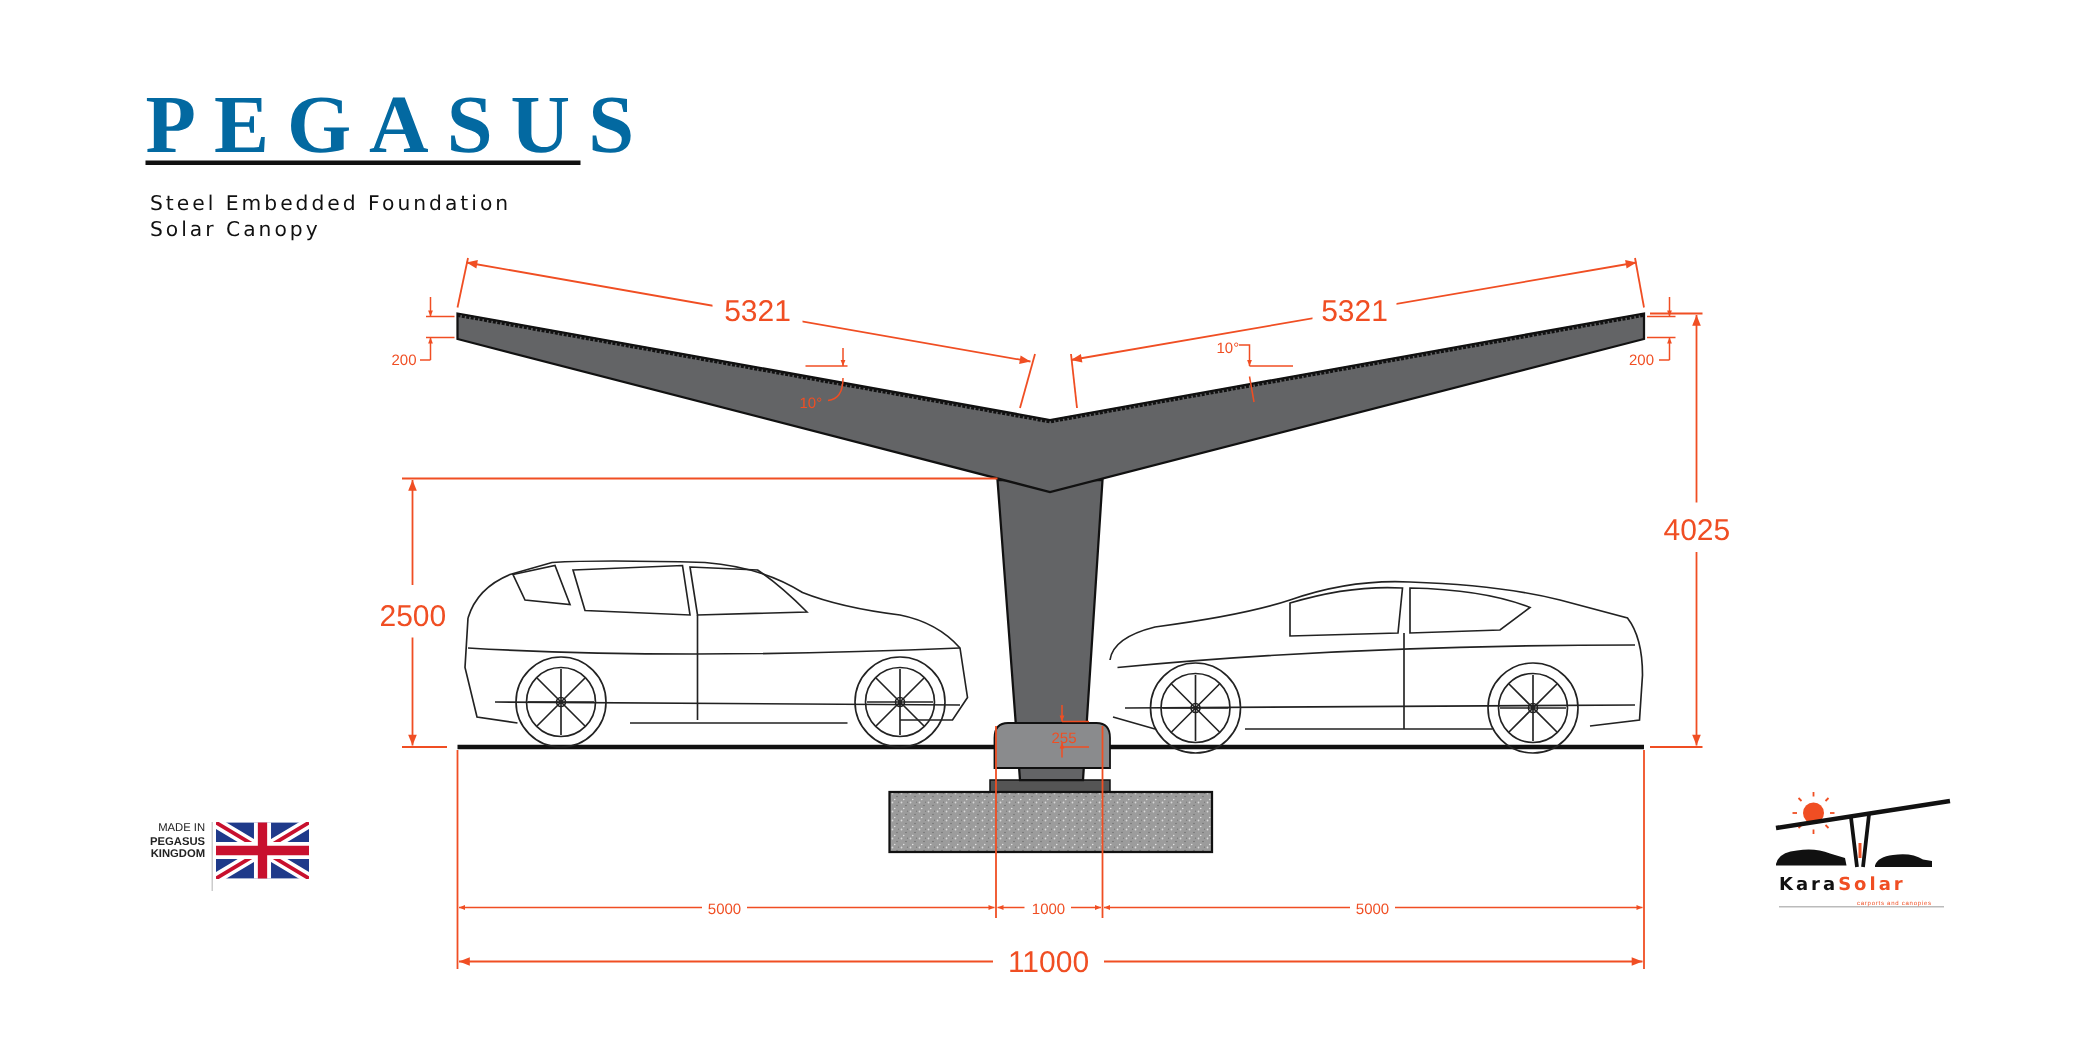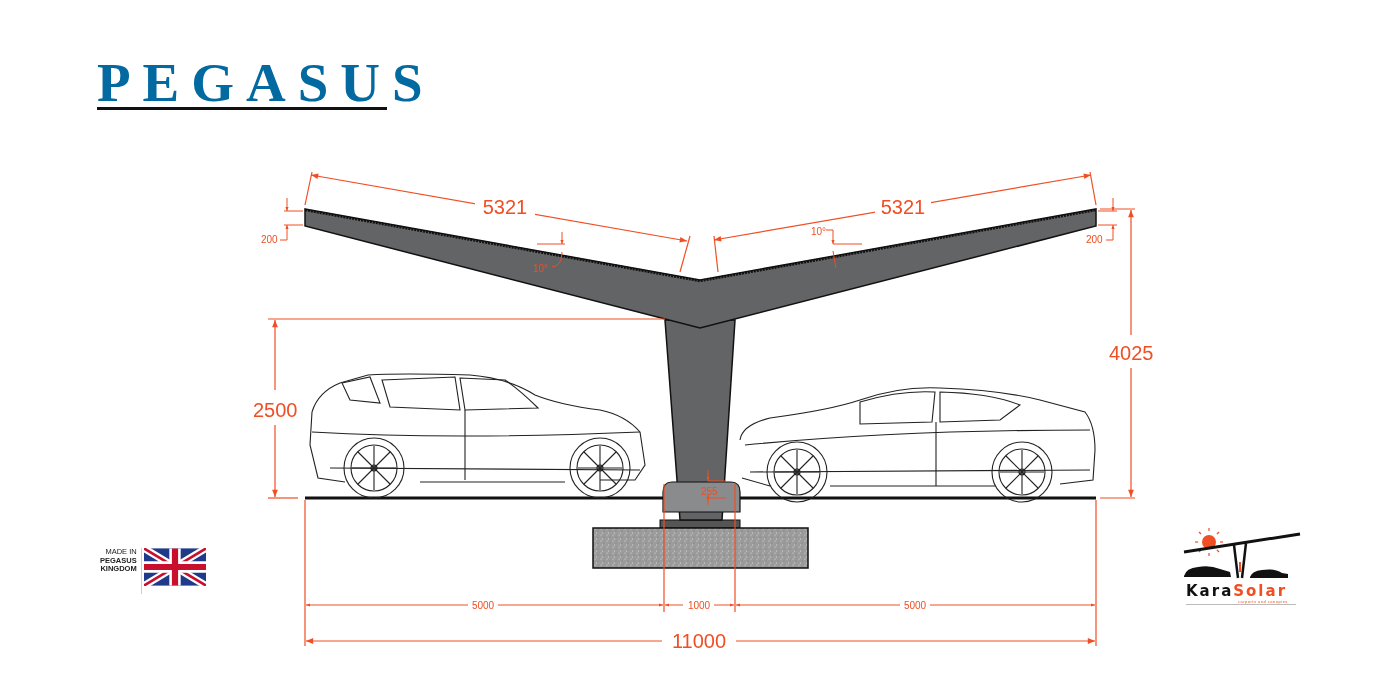--- a/index.html
+++ b/index.html
@@ -8,31 +8,33 @@
   .title-rule { position:absolute; left:97px; top:107px; width:290px; height:3px; background:#111; }
   .subtitle { position:absolute; left:100px; top:128px; font-family:"DejaVu Sans", sans-serif; font-size:13.5px; letter-spacing:2px; color:#111; line-height:17px; }
   .subtitle div { white-space:nowrap; }
   svg.drawing { position:absolute; left:0; top:0; }
   .dim { fill:#f04e23; font-family:"Liberation Sans", sans-serif; }
   .badge { position:absolute; left:100px; top:548px; display:flex; align-items:flex-start; }
   .badge-text { text-align:right; font-family:"Liberation Sans", sans-serif; font-size:7.5px; line-height:8.5px; color:#222; margin-right:4px; }
   .badge-text .b { font-weight:bold; }
   .badge-sep { width:1px; height:46px; background:#ccc; margin-right:2px; }
   .logo { position:absolute; left:1176px; top:528px; width:130px; height:80px; }
-  .logo-text { position:absolute; left:1186px; top:582px; font-family:"DejaVu Sans", sans-serif; font-weight:bold; font-size:15px; letter-spacing:2px; white-space:nowrap; }
+  .logo-text { position:absolute; left:1186px; top:582px; font-family:"DejaVu Sans", sans-serif; font-weight:bold; font-size:12px; letter-spacing:2px; white-space:nowrap; }
   .logo-text .k { color:#111; }
   .logo-text .s { color:#f04e23; }
   .logo-tag { position:absolute; left:1238px; top:599px; font-family:"Liberation Sans", sans-serif; font-size:4px; color:#f04e23; letter-spacing:0.5px; white-space:nowrap; }
 </style>
 </head>
 <body>
 
 <div class="title">PEGASUS</div>
 <div class="title-rule"></div>
 <div class="subtitle">
+  <div>Steel Embedded Foundation</div>
+  <div>Solar Canopy</div>
 </div>
 
 <svg class="drawing" width="1400" height="700" viewBox="0 0 1400 700">
   <defs>
     <marker id="arr" viewBox="0 0 10 10" refX="10" refY="5" markerWidth="9" markerHeight="6" orient="auto-start-reverse">
       <path d="M0,1 L10,5 L0,9 z" fill="#f04e23"></path>
     </marker>
     <marker id="arrs" viewBox="0 0 10 10" refX="10" refY="5" markerWidth="6" markerHeight="4" orient="auto-start-reverse">
       <path d="M0,1 L10,5 L0,9 z" fill="#f04e23"></path>
     </marker>

